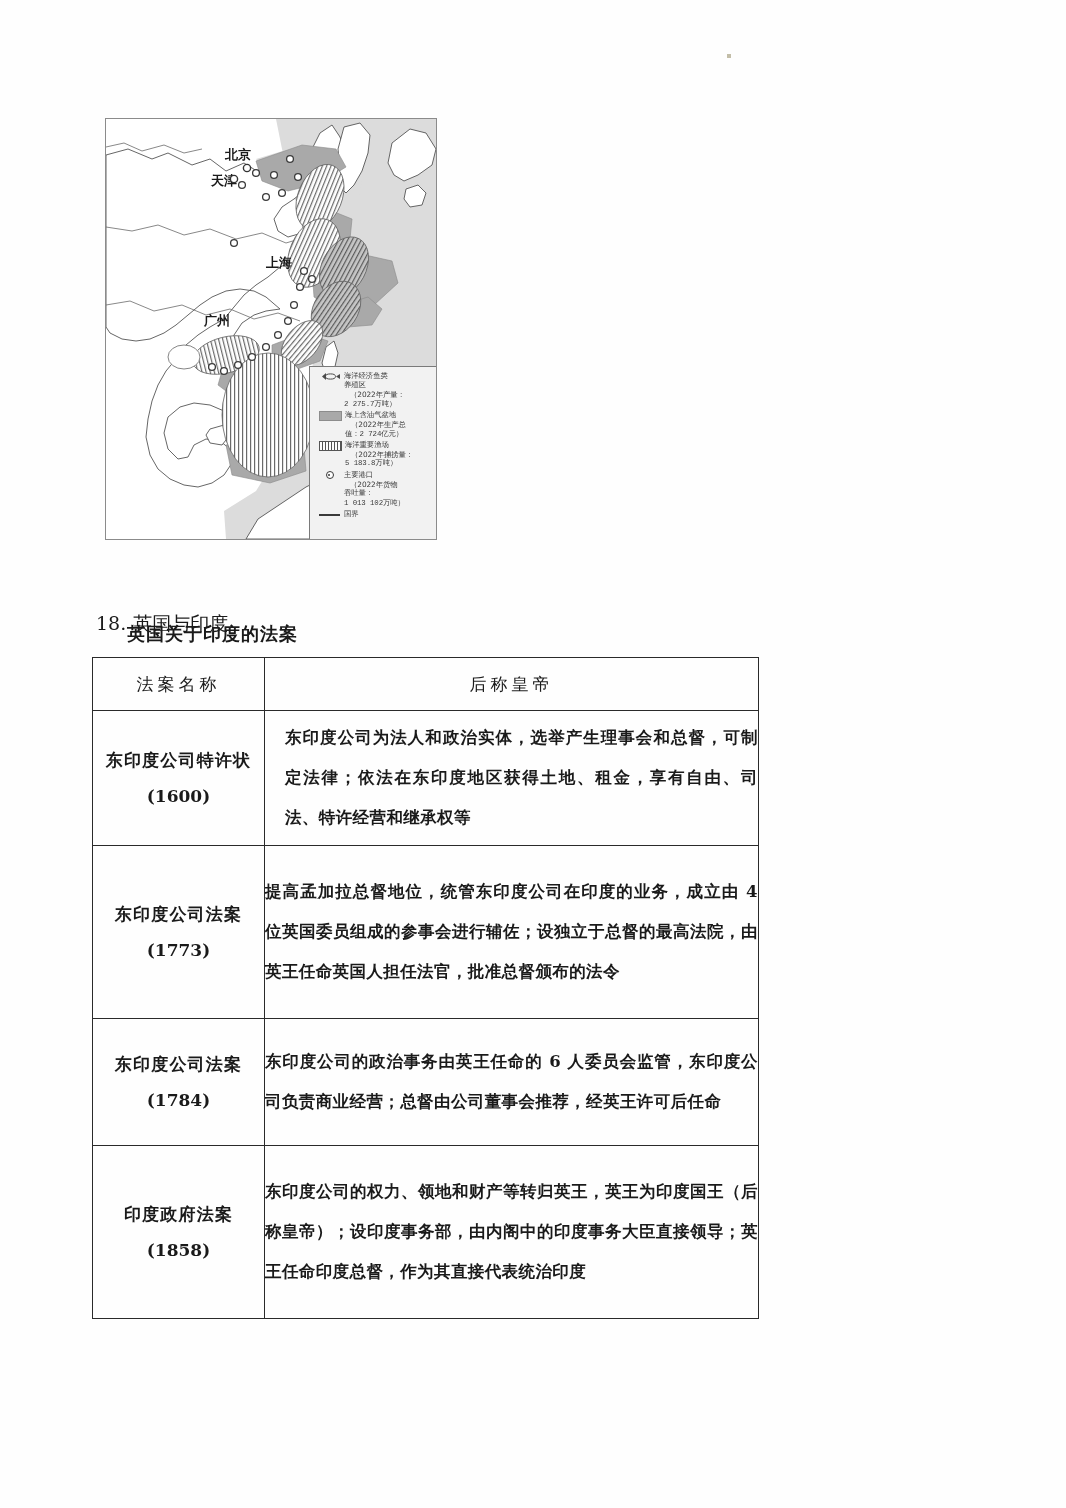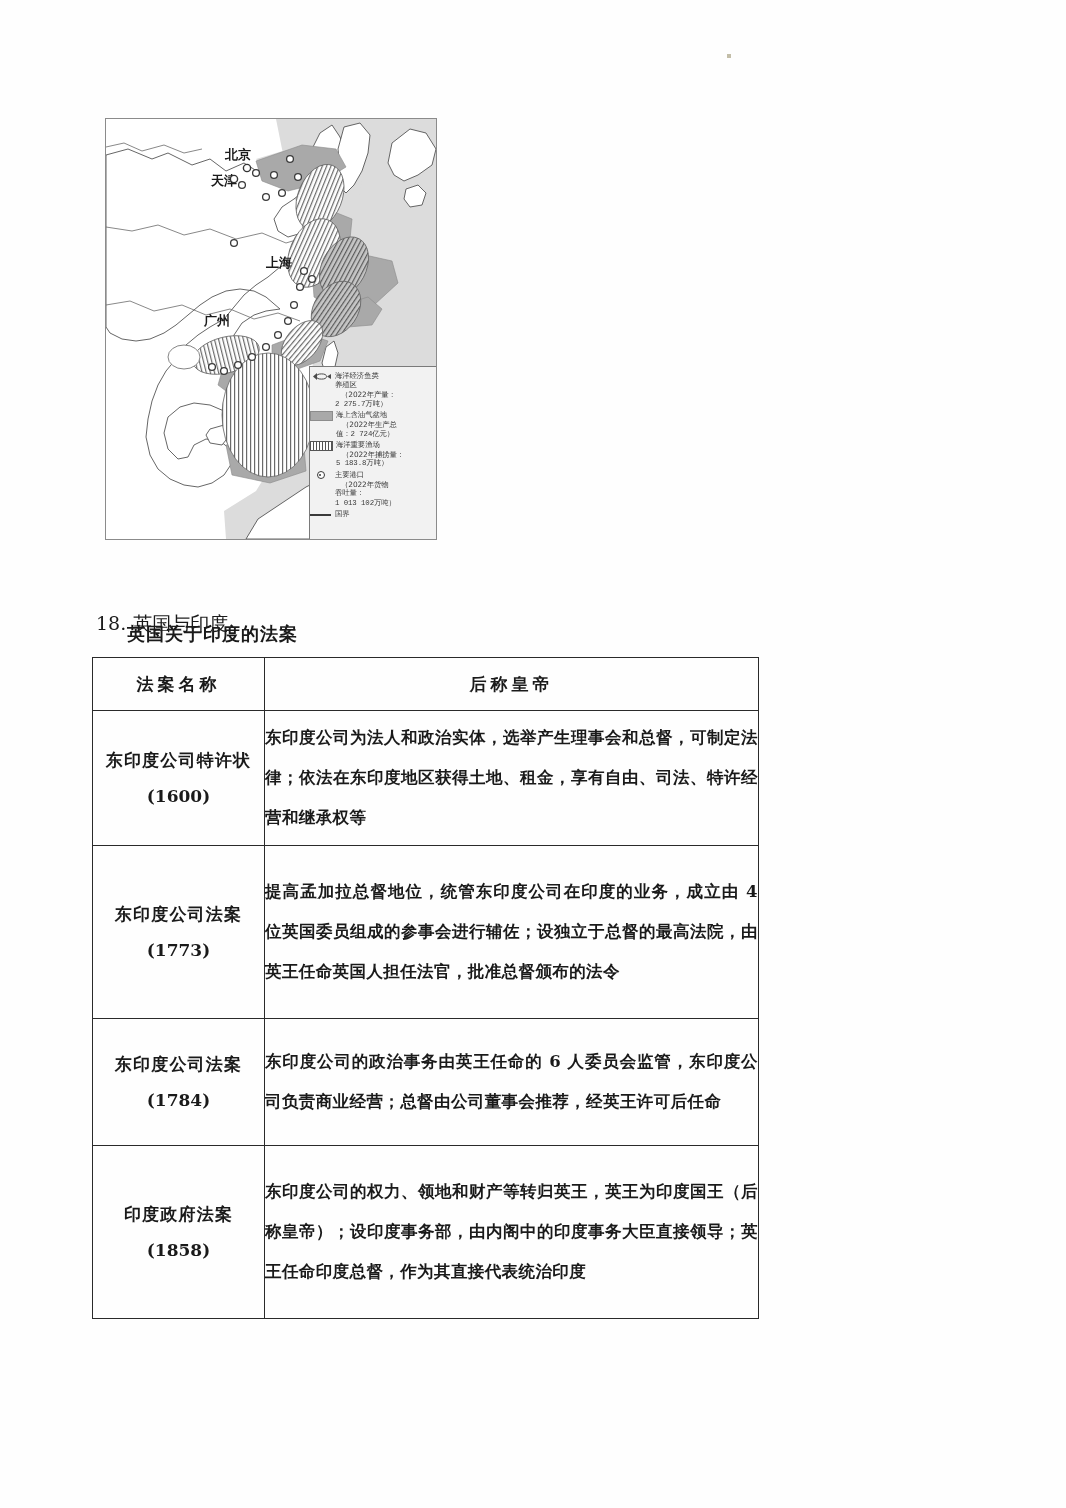--- a/index.html
+++ b/index.html
@@ -51,21 +51,21 @@
   .map-legend {
     position: absolute;
     right: 0px;
     top: 247px;
     width: 127px;
     height: 173px;
     background: #f2f2f2;
     border-left: 1.4px solid #7a7a7a;
     border-top: 1.4px solid #7a7a7a;
     box-sizing: border-box;
-    padding: 4px 2px 2px 0;
+    padding: 4px 2px 2px 9px;
     font-family: "DejaVu Sans", "Liberation Sans", sans-serif;
     font-size: 7.4px;
     line-height: 9.6px;
     color: #3b3b3b;
     letter-spacing: -0.1px;
   }
   .leg-row { display: flex; align-items: flex-start; margin-bottom: 1px; }
   .leg-key {
     flex: 0 0 22px;
     height: 9px;
@@ -154,21 +154,21 @@
   .acts-table td, .acts-table th {
     border: 1.3px solid #2a2a2a;
     padding: 0;
     vertical-align: middle;
   }
   .col-name { width: 172px; }
   .col-content { width: 494px; }
 
   .acts-table thead th {
     height: 52px;
-    font-weight: 700;
+    font-weight: 400;
     font-size: 17px;
     letter-spacing: 4px;
     text-align: center;
     font-family: "DejaVu Serif", "Liberation Serif", serif;
   }
 
   .cell-name {
     text-align: center;
     font-weight: 700;
     font-size: 17px;
@@ -187,21 +187,21 @@
     font-size: 16.5px;
     line-height: 40px;
     letter-spacing: .4px;
     padding: 10px 14px 12px 12px;
     text-align: justify;
     text-align-last: left;
     font-family: "DejaVu Serif", "Liberation Serif", serif;
     font-weight: 600;
   }
 
-  .row-1600 .cell-content { height: 134px; }
+  .row-1600 .cell-content { height: 134px; padding-left: 20px; }
   .row-1773 .cell-content { height: 172px; }
   .row-1784 .cell-content { height: 126px; }
   .row-1858 .cell-content { height: 172px; }
 
   
   .page-footer {
     position: absolute;
     left: 0;
     right: 0;
     top: 1455px;

